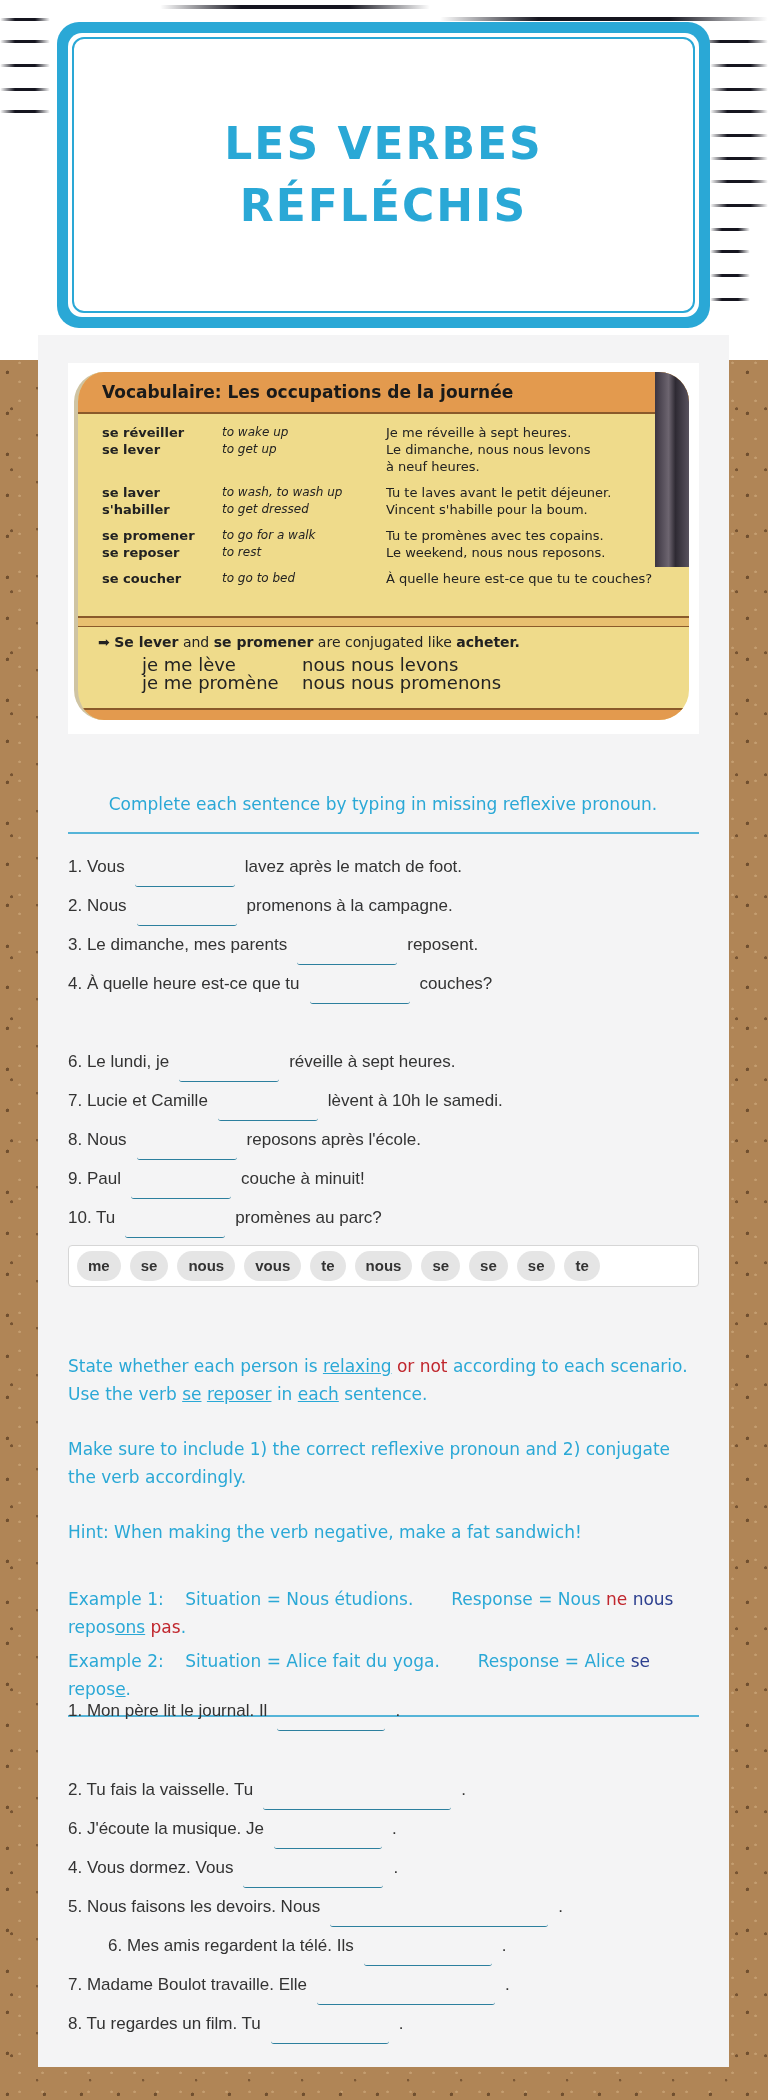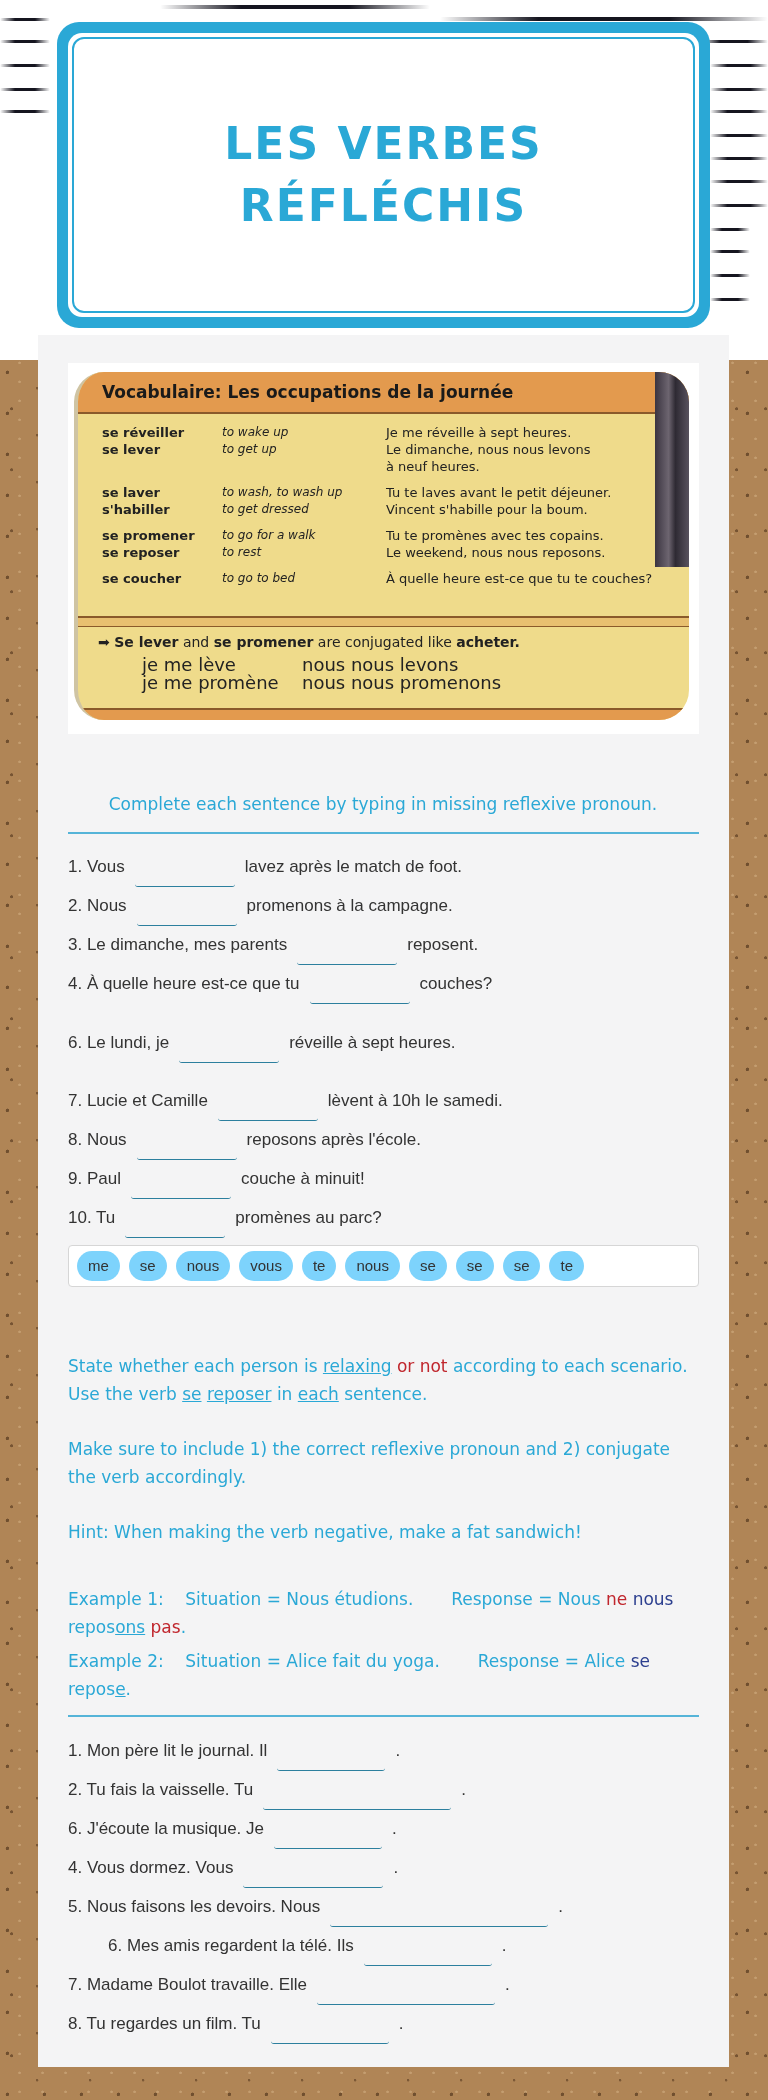--- a/index.html
+++ b/index.html
@@ -95,22 +95,22 @@
     border: none; border-bottom: 1.5px solid #2c7f9e; border-radius: 0 0 3px 3px;
     background: transparent; position: relative; top: 9px;
   }
 
   .wordbank {
     position: absolute; left: 30px; top: 910px; width: 631px; height: 42px;
     background: #fff; border: 1px solid #d6d6d6; border-radius: 4px; box-sizing: border-box;
     display: flex; align-items: center; padding-left: 8px; gap: 9px;
   }
   .chip {
-    background: #7dd3fc; border-radius: 16px; height: 30px; line-height: 30px;
-    padding: 0 11px; font-size: 15px; color: #333;
+    background: #e5e5e5; border-radius: 16px; height: 30px; line-height: 30px;
+    padding: 0 11px; font-size: 15px; color: #333; font-weight: bold;
   }
 </style>
 </head>
 <body>
 
 <div class="stripes">
   <div class="stripe" style="left:160px;top:5px;width:270px;height:4px;"></div>
   <div class="stripe" style="left:440px;top:17px;width:328px;height:4px;"></div>
   <div class="stripe" style="left:0;top:18px;width:50px;"></div>
   <div class="stripe" style="left:0;top:40px;width:50px;"></div>
@@ -214,21 +214,21 @@
   </div>
   <div class="q" style="top:549px;">
     <span>2. Nous</span><input class="blank" style="width: 96px;" value=""><span>promenons à la campagne.</span>
   </div>
   <div class="q" style="top:588px;">
     <span>3. Le dimanche, mes parents</span><input class="blank" style="width: 96px;" value=""><span>reposent.</span>
   </div>
   <div class="q" style="top:627px;">
     <span>4. À quelle heure est-ce que tu</span><input class="blank" style="width: 96px;" value=""><span>couches?</span>
   </div>
-  <div class="q" style="top:686px;">
+  <div class="q" style="top:705px;">
     <span>6. Le lundi, je</span><input class="blank" style="width: 96px;" value=""><span>réveille à sept heures.</span>
   </div>
   <div class="q" style="top:744px;">
     <span>7. Lucie et Camille</span><input class="blank" style="width: 96px;" value=""><span>lèvent à 10h le samedi.</span>
   </div>
   <div class="q" style="top:783px;">
     <span>8. Nous</span><input class="blank" style="width: 96px;" value=""><span>reposons après l'école.</span>
   </div>
   <div class="q" style="top:822px;">
     <span>9. Paul</span><input class="blank" style="width: 96px;" value=""><span>couche à minuit!</span>
@@ -259,21 +259,21 @@
   <div class="instr" style="top:1250px;">
     <span>Example 1:</span>&nbsp;&nbsp;&nbsp;&nbsp;<span>Situation = Nous étudions.</span>&nbsp;&nbsp;&nbsp;&nbsp;&nbsp;&nbsp;&nbsp;<span>Response = Nous</span>
     <span class="red">ne</span> <span class="navy">nous</span> <span>repos</span><span class="u">ons</span> <span class="red">pas</span><span>.</span>
   </div>
   <div class="instr" style="top:1312px;">
     <span>Example 2:</span>&nbsp;&nbsp;&nbsp;&nbsp;<span>Situation = Alice fait du yoga.</span>&nbsp;&nbsp;&nbsp;&nbsp;&nbsp;&nbsp;&nbsp;<span>Response =</span>
     <span>Alice</span> <span class="navy">se</span> <span>repos</span><span class="u">e</span><span>.</span>
   </div>
   <div class="rule" style="top:1380px;"></div>
 
-  <div class="q" style="top:1394px;">
+  <div class="q" style="top:1354px;">
     <span>1. Mon père lit le journal. Il</span><input class="blank" style="width: 104px;" value=""><span>.</span>
   </div>
   <div class="q" style="top:1433px;">
     <span>2. Tu fais la vaisselle. Tu</span><input class="blank" style="width: 184px;" value=""><span>.</span>
   </div>
   <div class="q" style="top:1472px;">
     <span>6. J'écoute la musique. Je</span><input class="blank" style="width: 104px;" value=""><span>.</span>
   </div>
   <div class="q" style="top:1511px;">
     <span>4. Vous dormez. Vous</span><input class="blank" style="width: 136px;" value=""><span>.</span>

